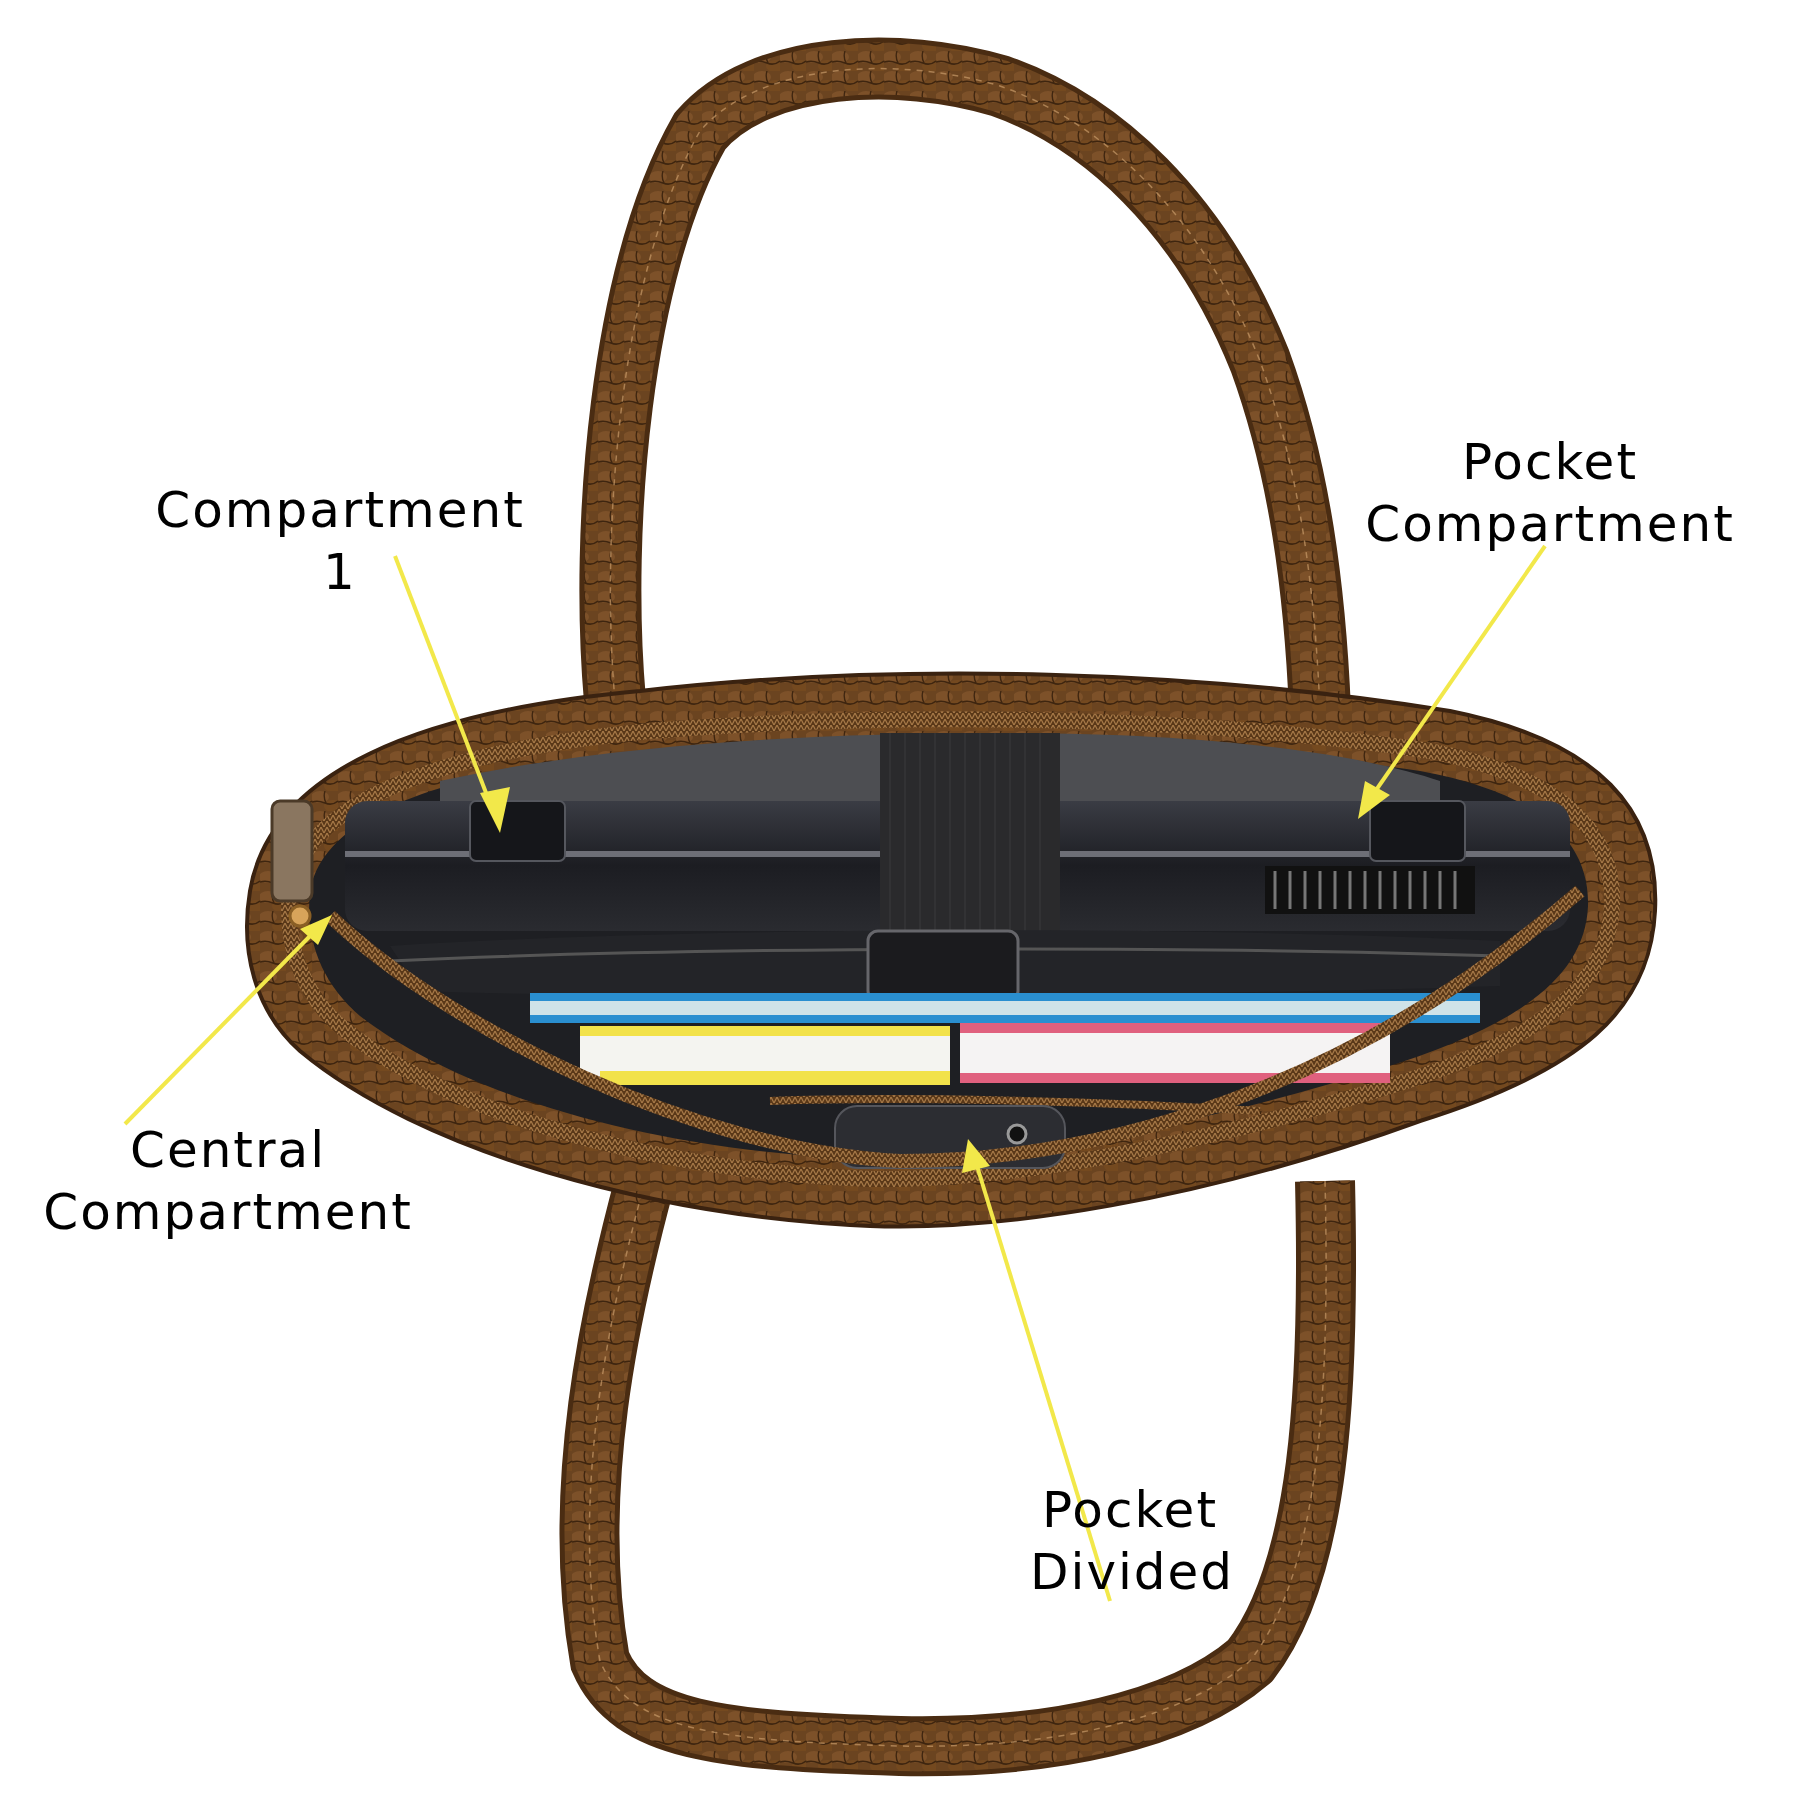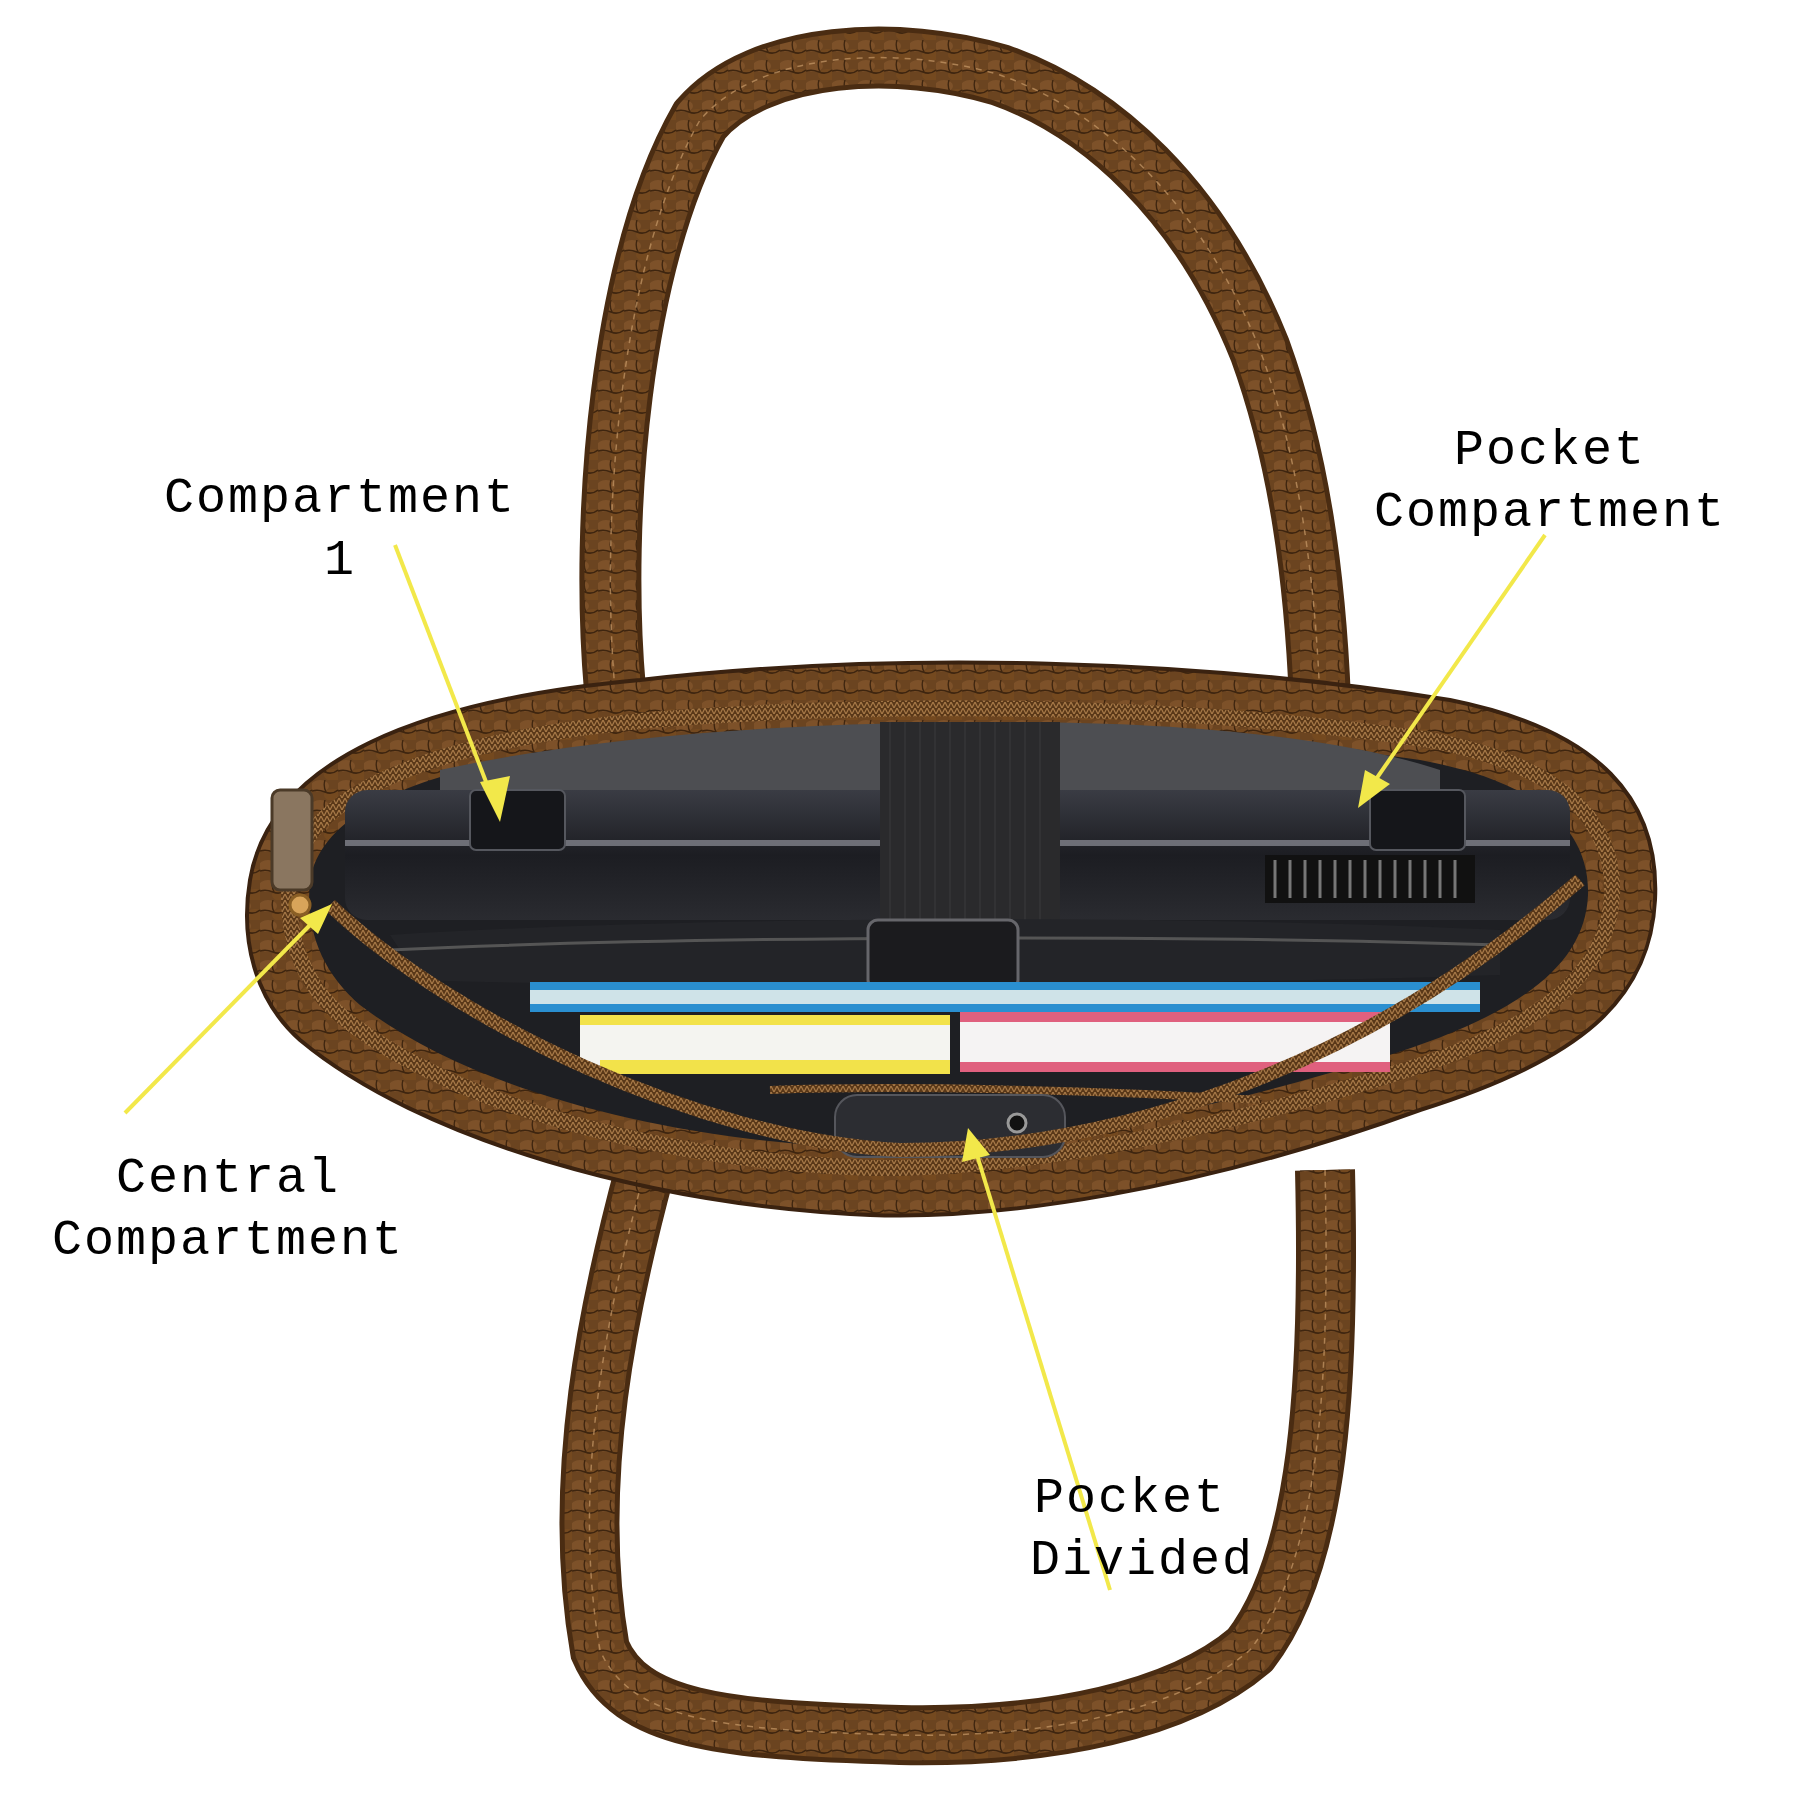--- a/index.html
+++ b/index.html
@@ -1,18 +1,18 @@
 <!DOCTYPE html>
 <html><head>
 <meta charset="utf-8">
 <style>
   html, body { margin:0; padding:0; background:#ffffff; }
   body { width:1800px; height:1800px; position:relative; overflow:hidden;
          font-family:"DejaVu Sans", "Liberation Sans", sans-serif; }
-  .stage { position:absolute; left:0; top:0; width:1800px; height:1531px;font-family:Liberation Mono, monospace; }
+  .stage { position:absolute; left:0; top:11px; width:1800px; height:1531px; }
   svg.art { position:absolute; left:0; top:0; width:1800px; height:1800px; }
   .label { position:absolute; color:#000; font-weight:500; font-size:50px;
            line-height:62px; text-align:center; letter-spacing:2px; white-space:nowrap; }
   .label span { display:block; }
 </style>
 </head>
 <body>
 
 <div class="stage">
 <svg class="art" viewBox="0 0 1800 1800">
@@ -158,21 +158,21 @@
 <div class="label" style="left:150px; top:468px; width:380px;">
   <span>Compartment</span>
   <span>1</span>
 </div>
 
 <div class="label" style="left:1360px; top:420px; width:380px;">
   <span>Pocket</span>
   <span>Compartment</span>
 </div>
 
-<div class="label" style="left:38px; top:1108px; width:380px;margin-top:40px;">
+<div class="label" style="left:38px; top:1108px; width:380px;">
   <span>Central</span>
   <span>Compartment</span>
 </div>
 
 <div class="label" style="left:1030px; top:1468px; width:200px;">
   <span>Pocket</span>
   <span>Divided</span>
 </div>
 </div>
 

